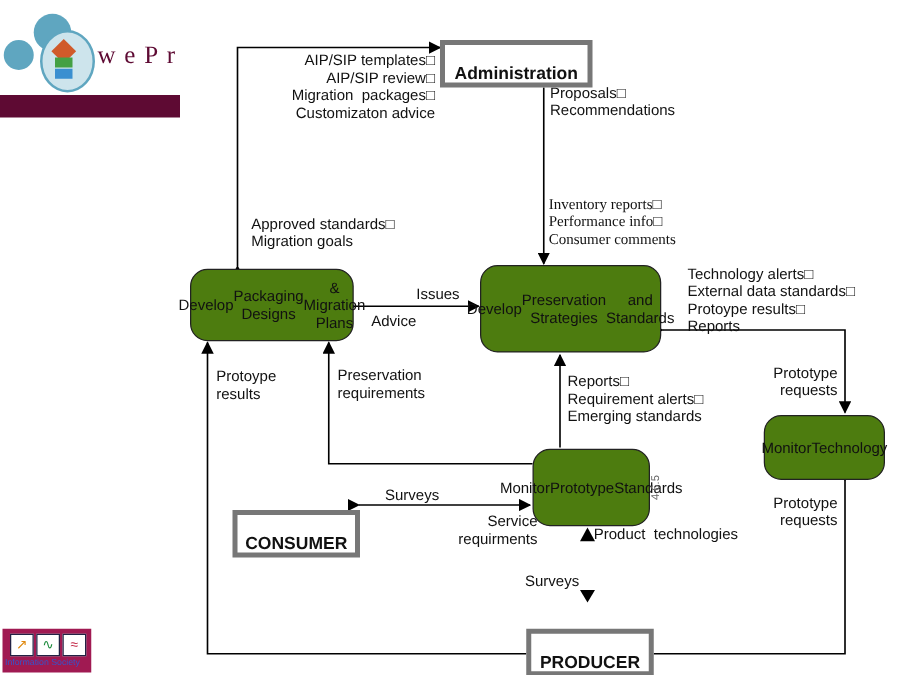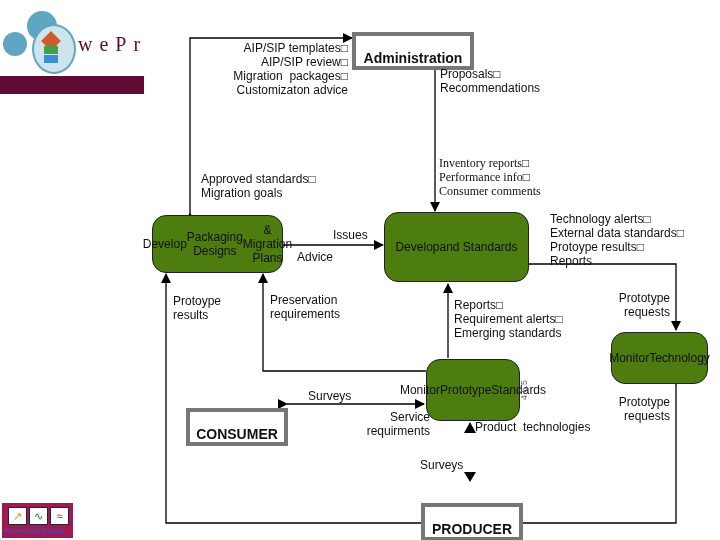--- a/index.html
+++ b/index.html
@@ -73,20 +73,21 @@
   <span>PRODUCER</span>
 </div>
 
 <div class="proc" style="left:152px;top:215px;width:129px;height:56px;">
   <span>Develop</span>
   <span>Packaging Designs</span>
   <span>&amp; Migration Plans</span>
 </div>
 <div class="proc" style="left:384px;top:212px;width:143px;height:68px;">
   <span>Develop</span>
+  <span>Preservation Strategies</span>
   <span>and Standards</span>
 </div>
 <div class="proc" style="left:426px;top:359px;width:92px;height:60px;">
   <span>Monitor</span>
   <span>Prototype</span>
   <span>Standards</span>
 </div>
 <div class="proc" style="left:611px;top:332px;width:95px;height:50px;">
   <span>Monitor</span>
   <span>Technology</span>

